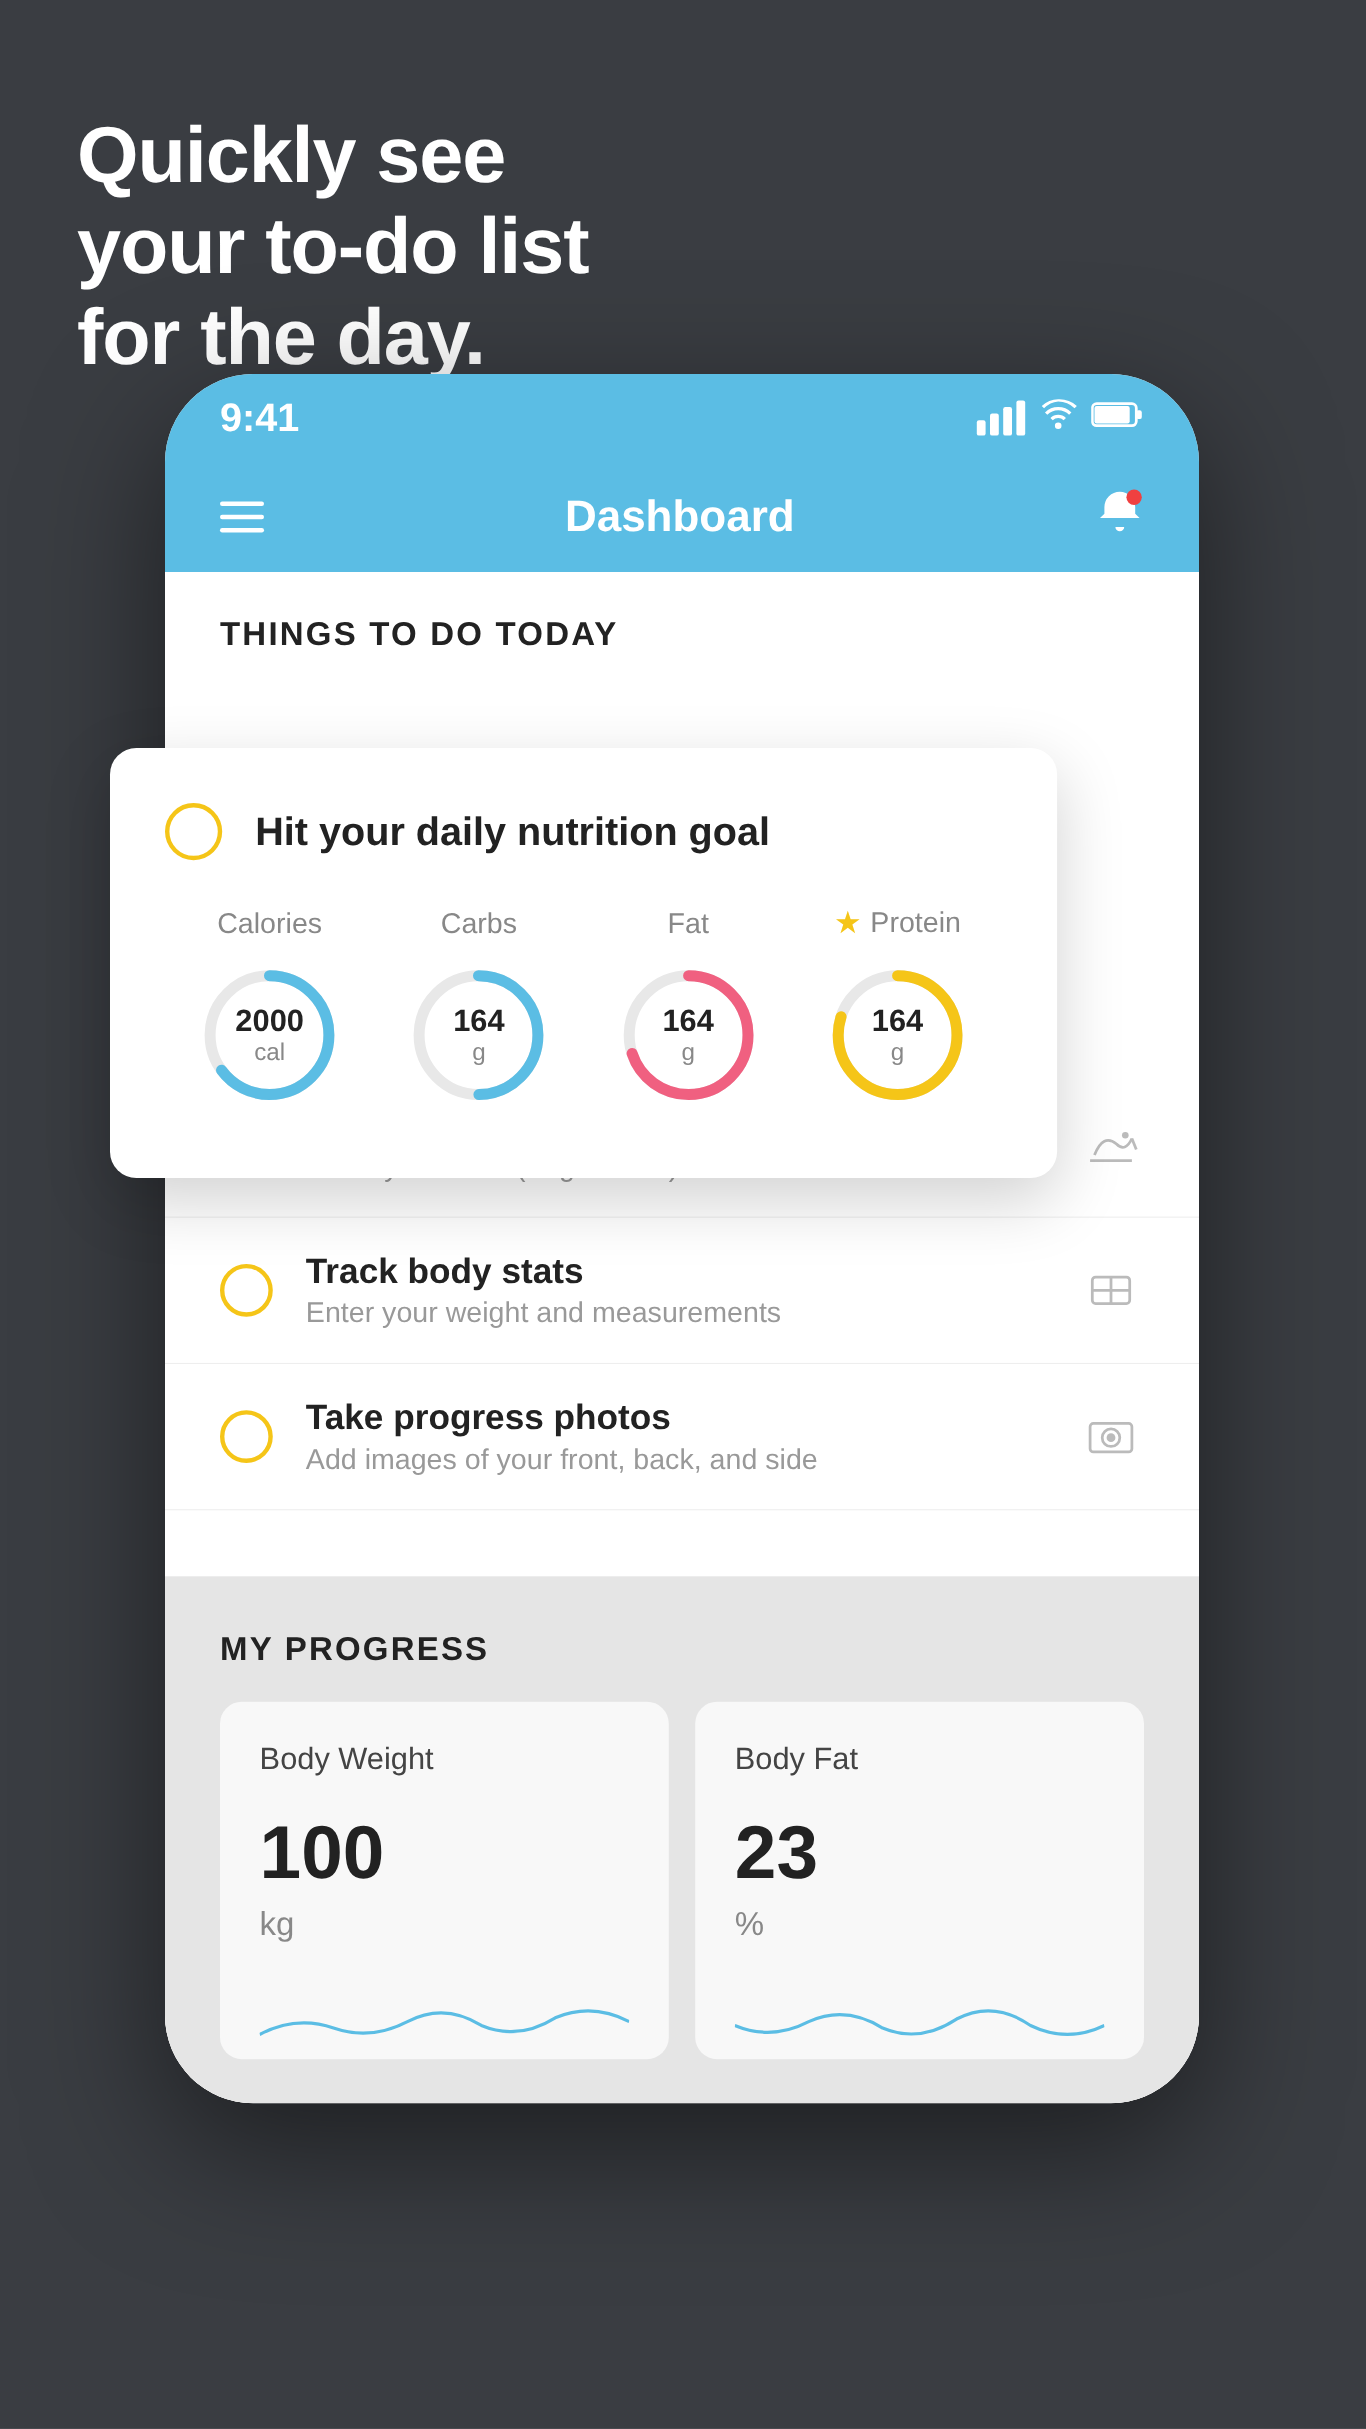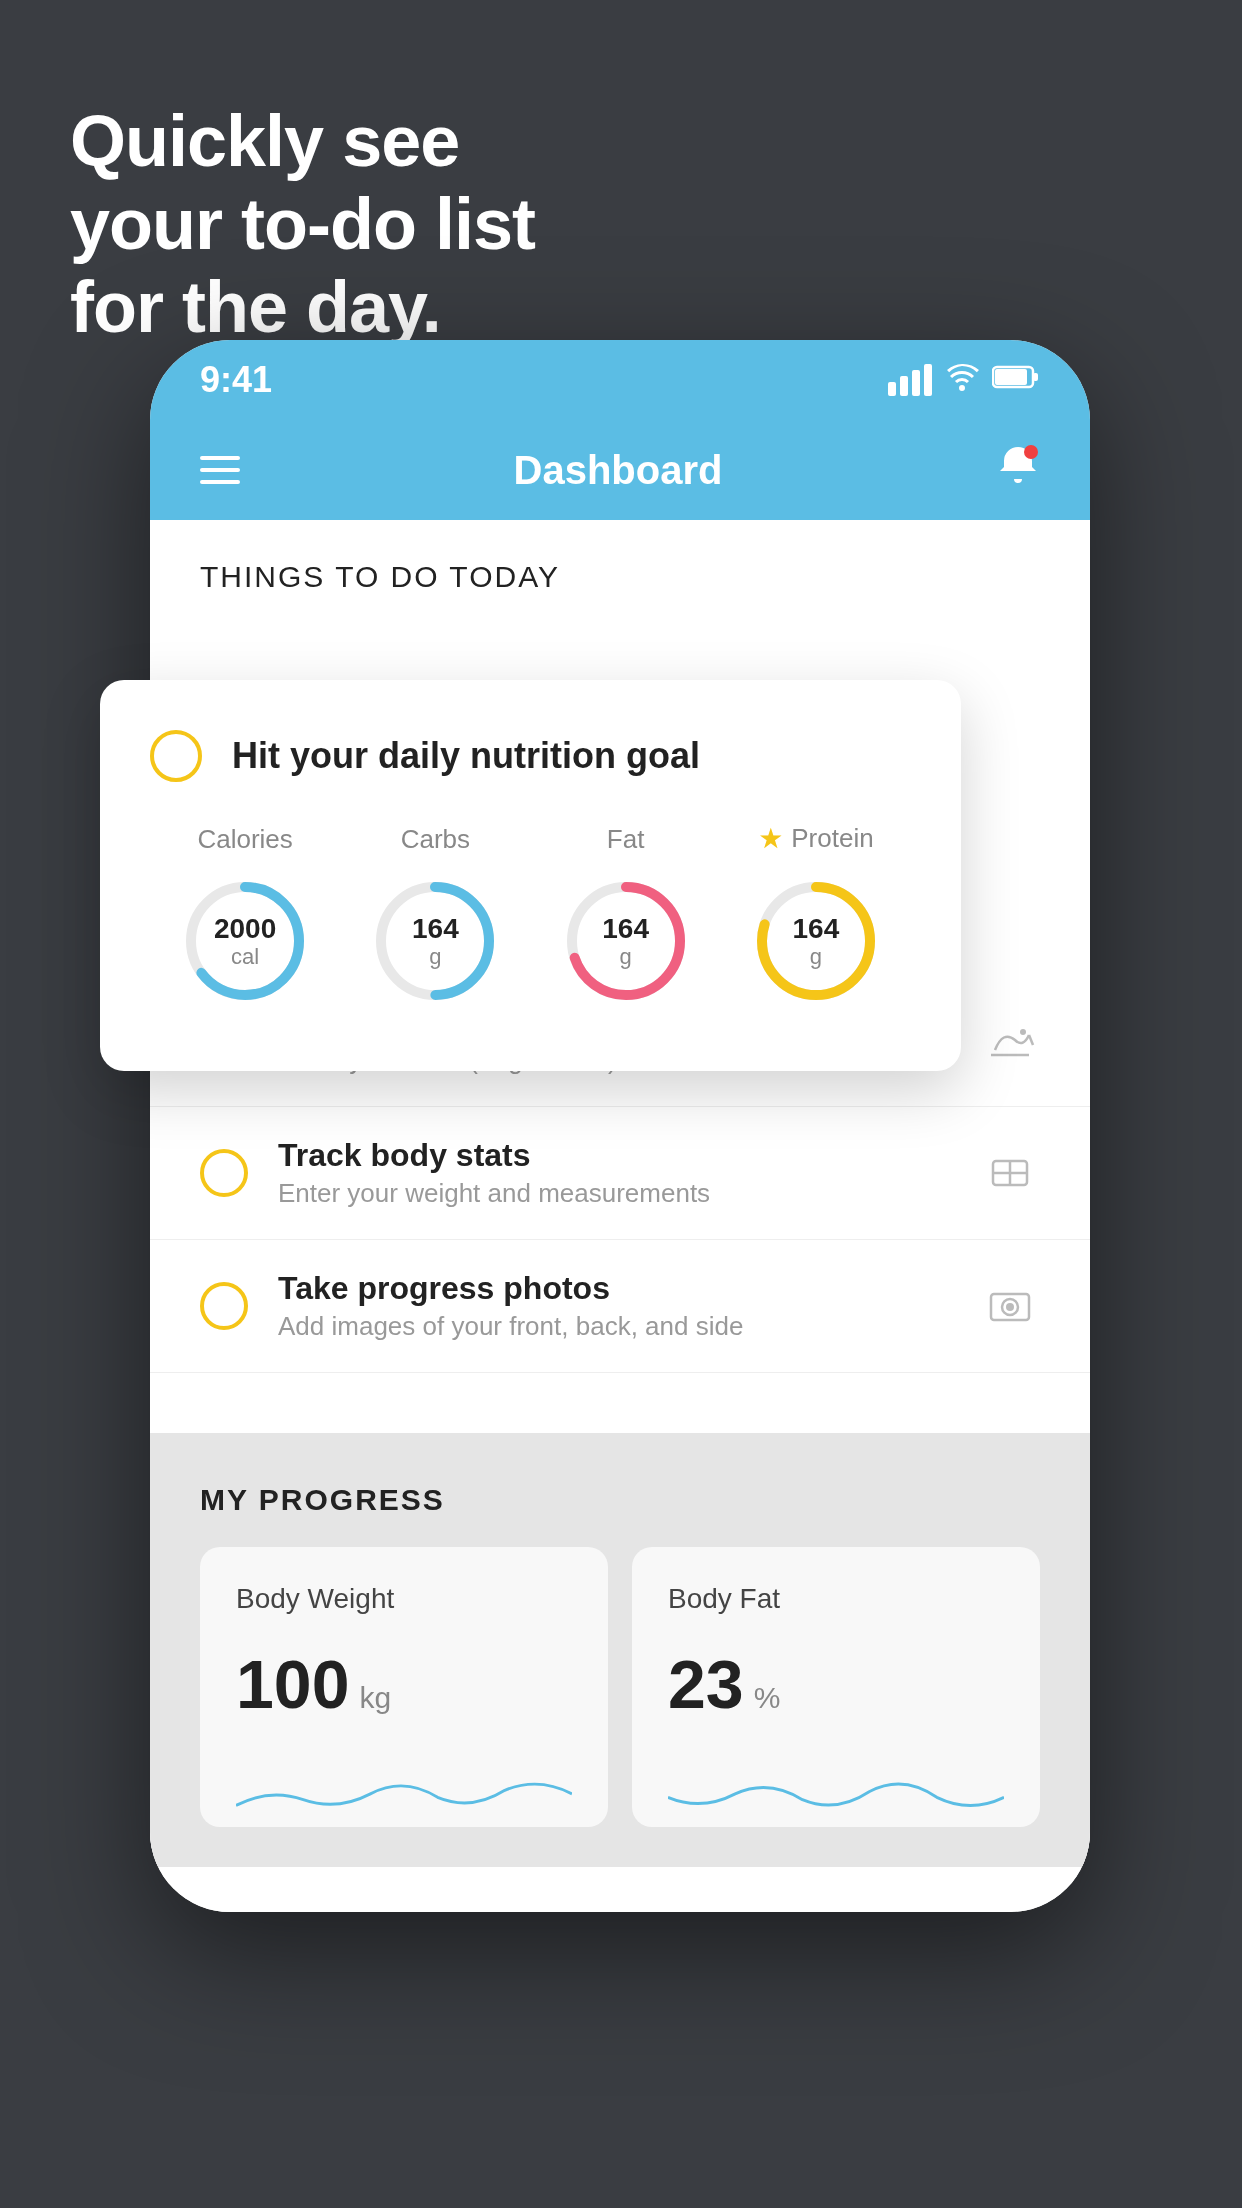--- a/index.html
+++ b/index.html
@@ -128,21 +128,21 @@
       background: white;
       flex: 1;
       height: calc(100% - 180px);
       overflow: hidden;
     }
 
     
     .section-header {
       padding: 40px 50px 20px;
       font-size: 30px;
-      font-weight: 400;
+      font-weight: 700;
       color: #222;
       letter-spacing: 2px;
     }
 
     
     .floating-card {
       position: absolute;
       top: 680px;
       left: 100px;
       width: 861px;
@@ -295,20 +295,21 @@
       font-size: 28px;
       color: #444;
       font-weight: 500;
       margin-bottom: 30px;
     }
     .progress-value-row {
       display: flex;
       align-items: baseline;
       gap: 10px;
       margin-bottom: 20px;
+      flex-direction: column;
     }
     .progress-value {
       font-size: 68px;
       font-weight: 700;
       color: #222;
     }
     .progress-unit {
       font-size: 30px;
       color: #888;
     }

